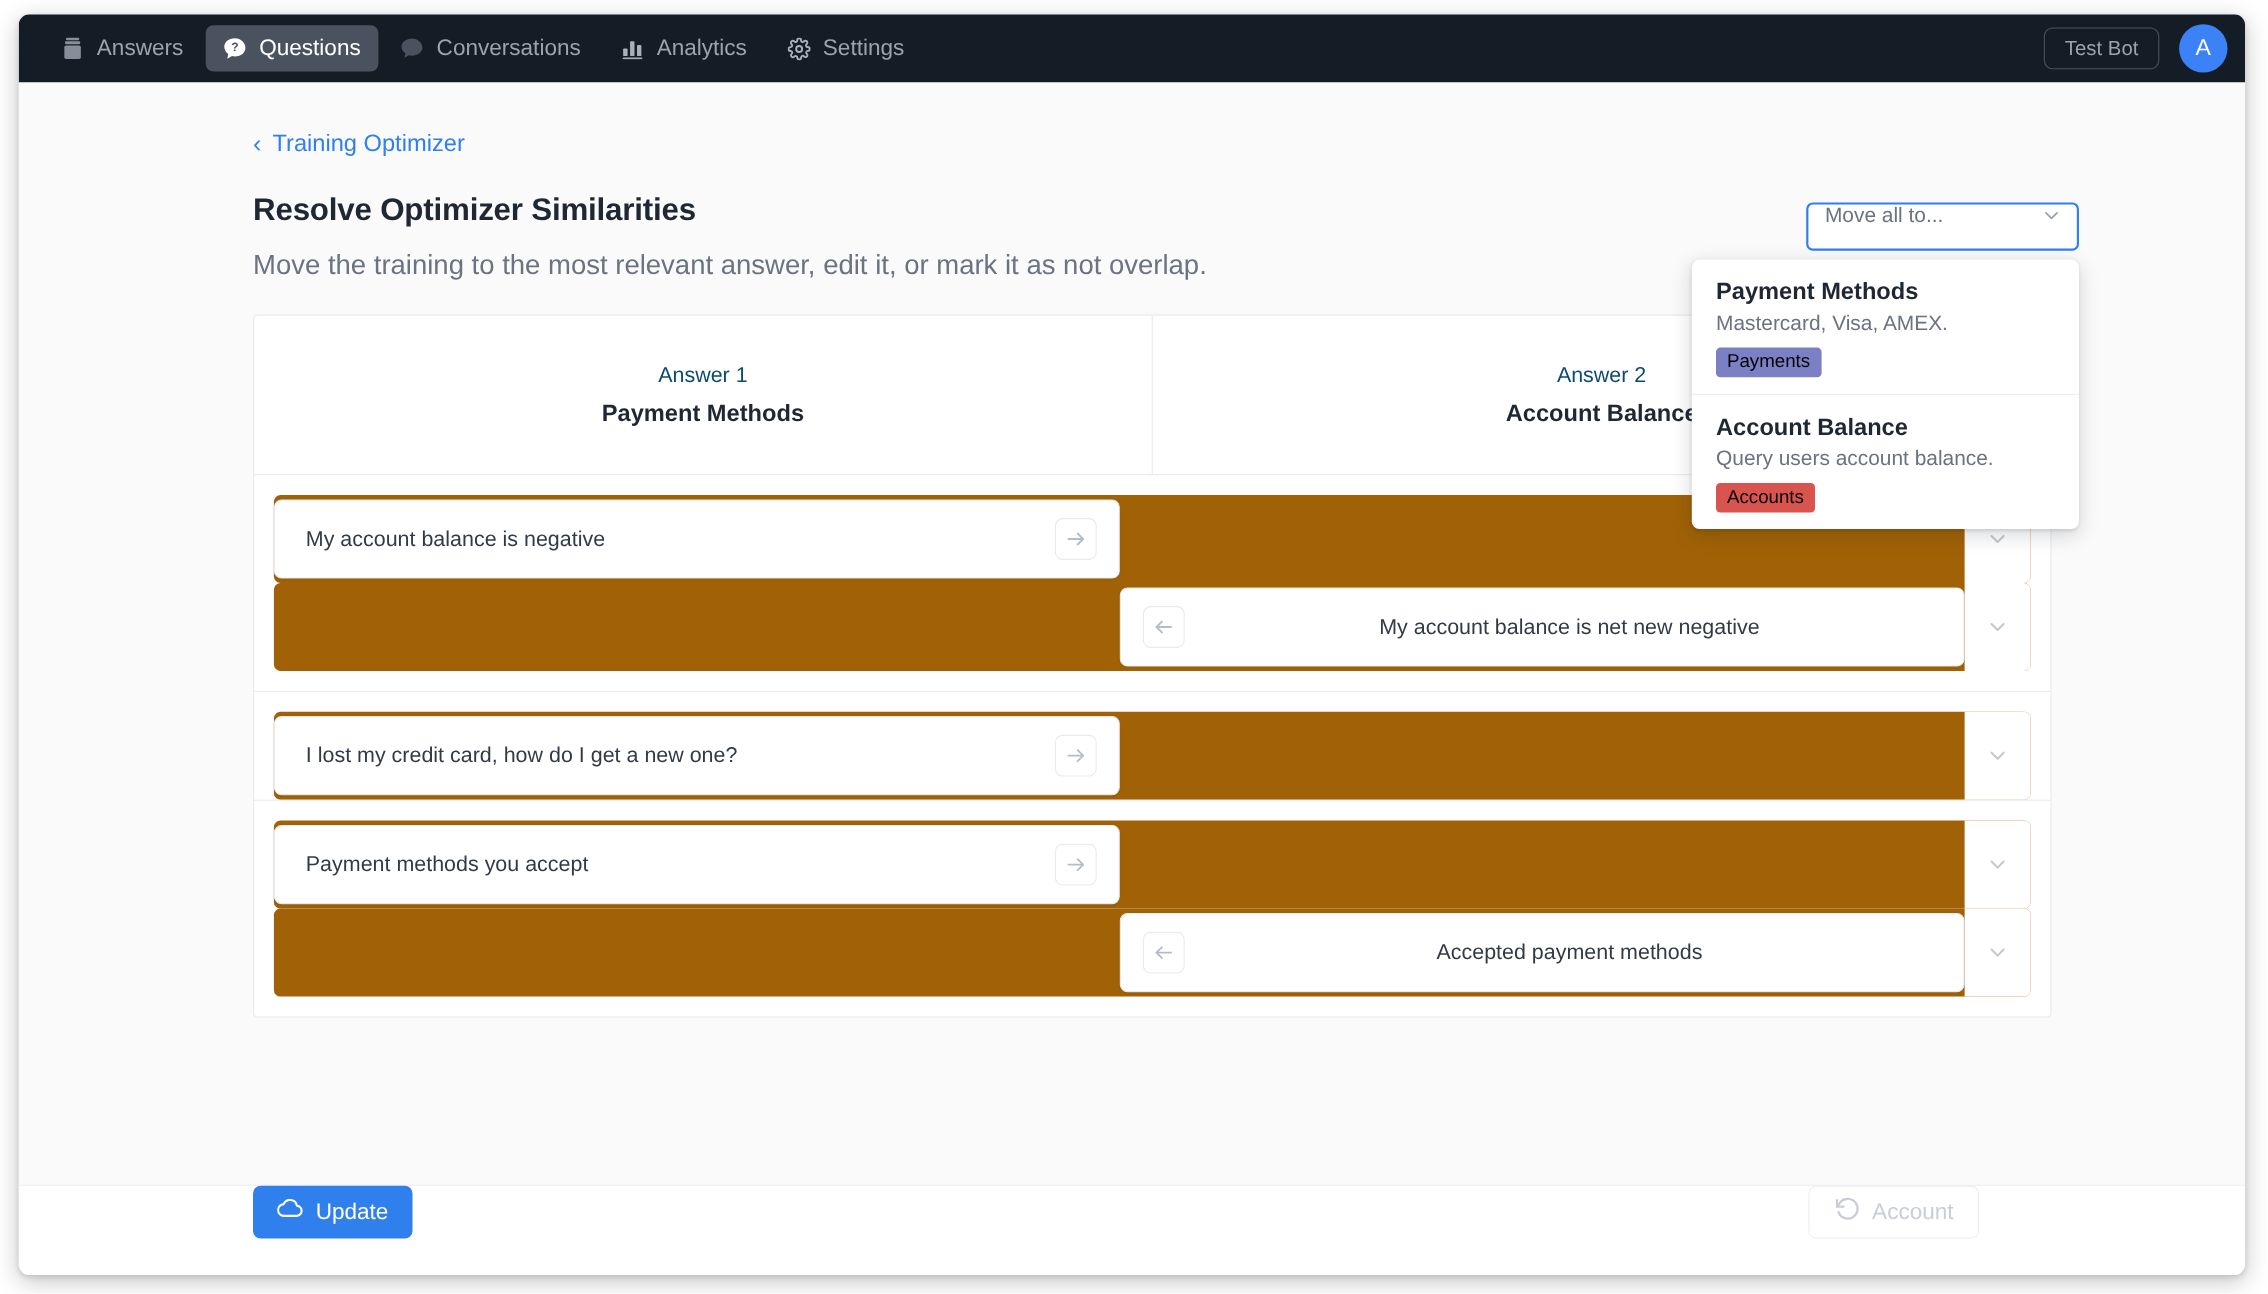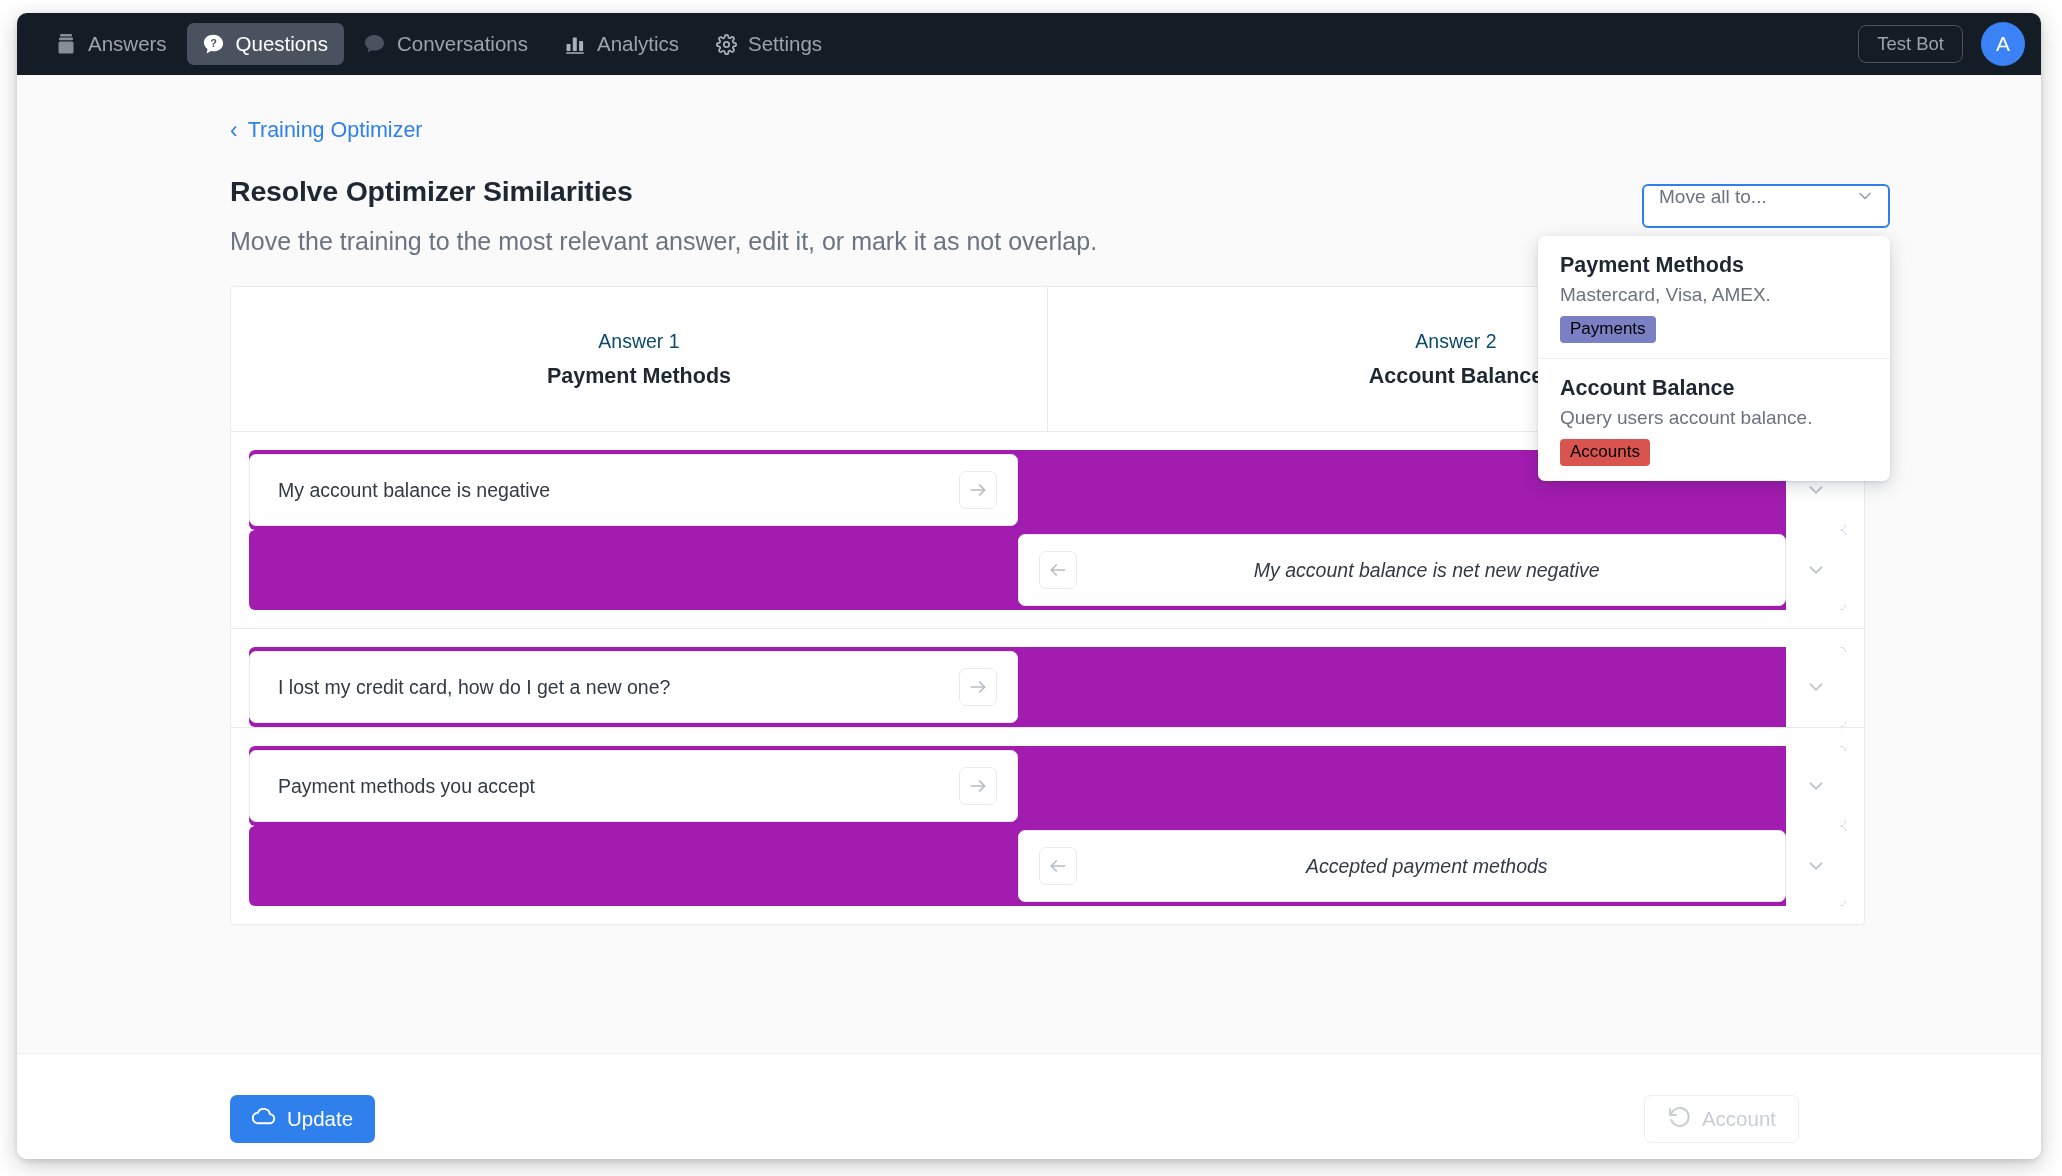--- a/index.html
+++ b/index.html
@@ -150,21 +150,21 @@
   }
   .head-cell + .head-cell { border-left: 1px solid #e8eaed; }
   .head-small { font-size: 19.5px; color: #0c4a6e; }
   .head-big { font-size: 21.5px; font-weight: bold; color: #1f2733; }
 
   .group { }
   .group + .group { border-top: 1px solid #e8eaed; }
 
   .trow {
     display: flex; align-items: stretch;
-    background: #a21caf;
+    background: #a16207;
     height: 80px;
     margin: 0 18px;
     border-radius: 6px;
   }
   .trow.first { margin-top: 18px; }
   .trow.second { margin-bottom: 18px; margin-top: 0; }
 
   .tcell { flex: 1 1 0; display: flex; align-items: center; }
   .tcell.empty { }
 
@@ -173,21 +173,21 @@
     border: 1px solid #e6e8eb;
     border-radius: 7px;
     box-shadow: 0 1px 2px rgba(16,24,40,0.05);
     height: 72px;
     margin: 4px 0;
     width: 100%;
     display: flex; align-items: center;
     position: relative;
   }
   .pill.left { padding-left: 28px; padding-right: 78px; }
-  .pill.right { padding-left: 78px; padding-right: 28px; justify-content: flex-start; font-style: italic; }
+  .pill.right { padding-left: 78px; padding-right: 28px; justify-content: flex-start; }
 
   .pill-text { font-size: 19.5px; color: #323a45; white-space: nowrap; overflow: hidden; text-overflow: ellipsis; }
   .pill.left .pill-text { text-align: left; }
   .pill.right .pill-text { text-align: center; width: 100%; }
 
   .arrow-btn {
     position: absolute;
     width: 38px; height: 38px;
     border: 1px solid #e8eaed;
     border-radius: 7px;
@@ -204,24 +204,24 @@
     background: #ffffff;
     display: flex; align-items: center; justify-content: center;
     color: #c3c8ce;
     cursor: pointer;
     border-radius: 0 6px 6px 0;
   }
 
   
   .footer {
     flex: 0 0 auto;
-    height: 106px;
+    height: 82px;
     background: #ffffff;
     border-top: 1px solid #eceef1;
-    display: flex; align-items: flex-end;
+    display: flex; align-items: flex-start;
     padding: 0 42px 16px 213px;
     position: relative;
     z-index: 30;
   }
   .btn-update {
     background: #2f80ed; color: #ffffff;
     border: none; border-radius: 7px;
     height: 48px; padding: 0 22px;
     display: inline-flex; align-items: center; gap: 11px;
     font-size: 20.5px; cursor: pointer;

